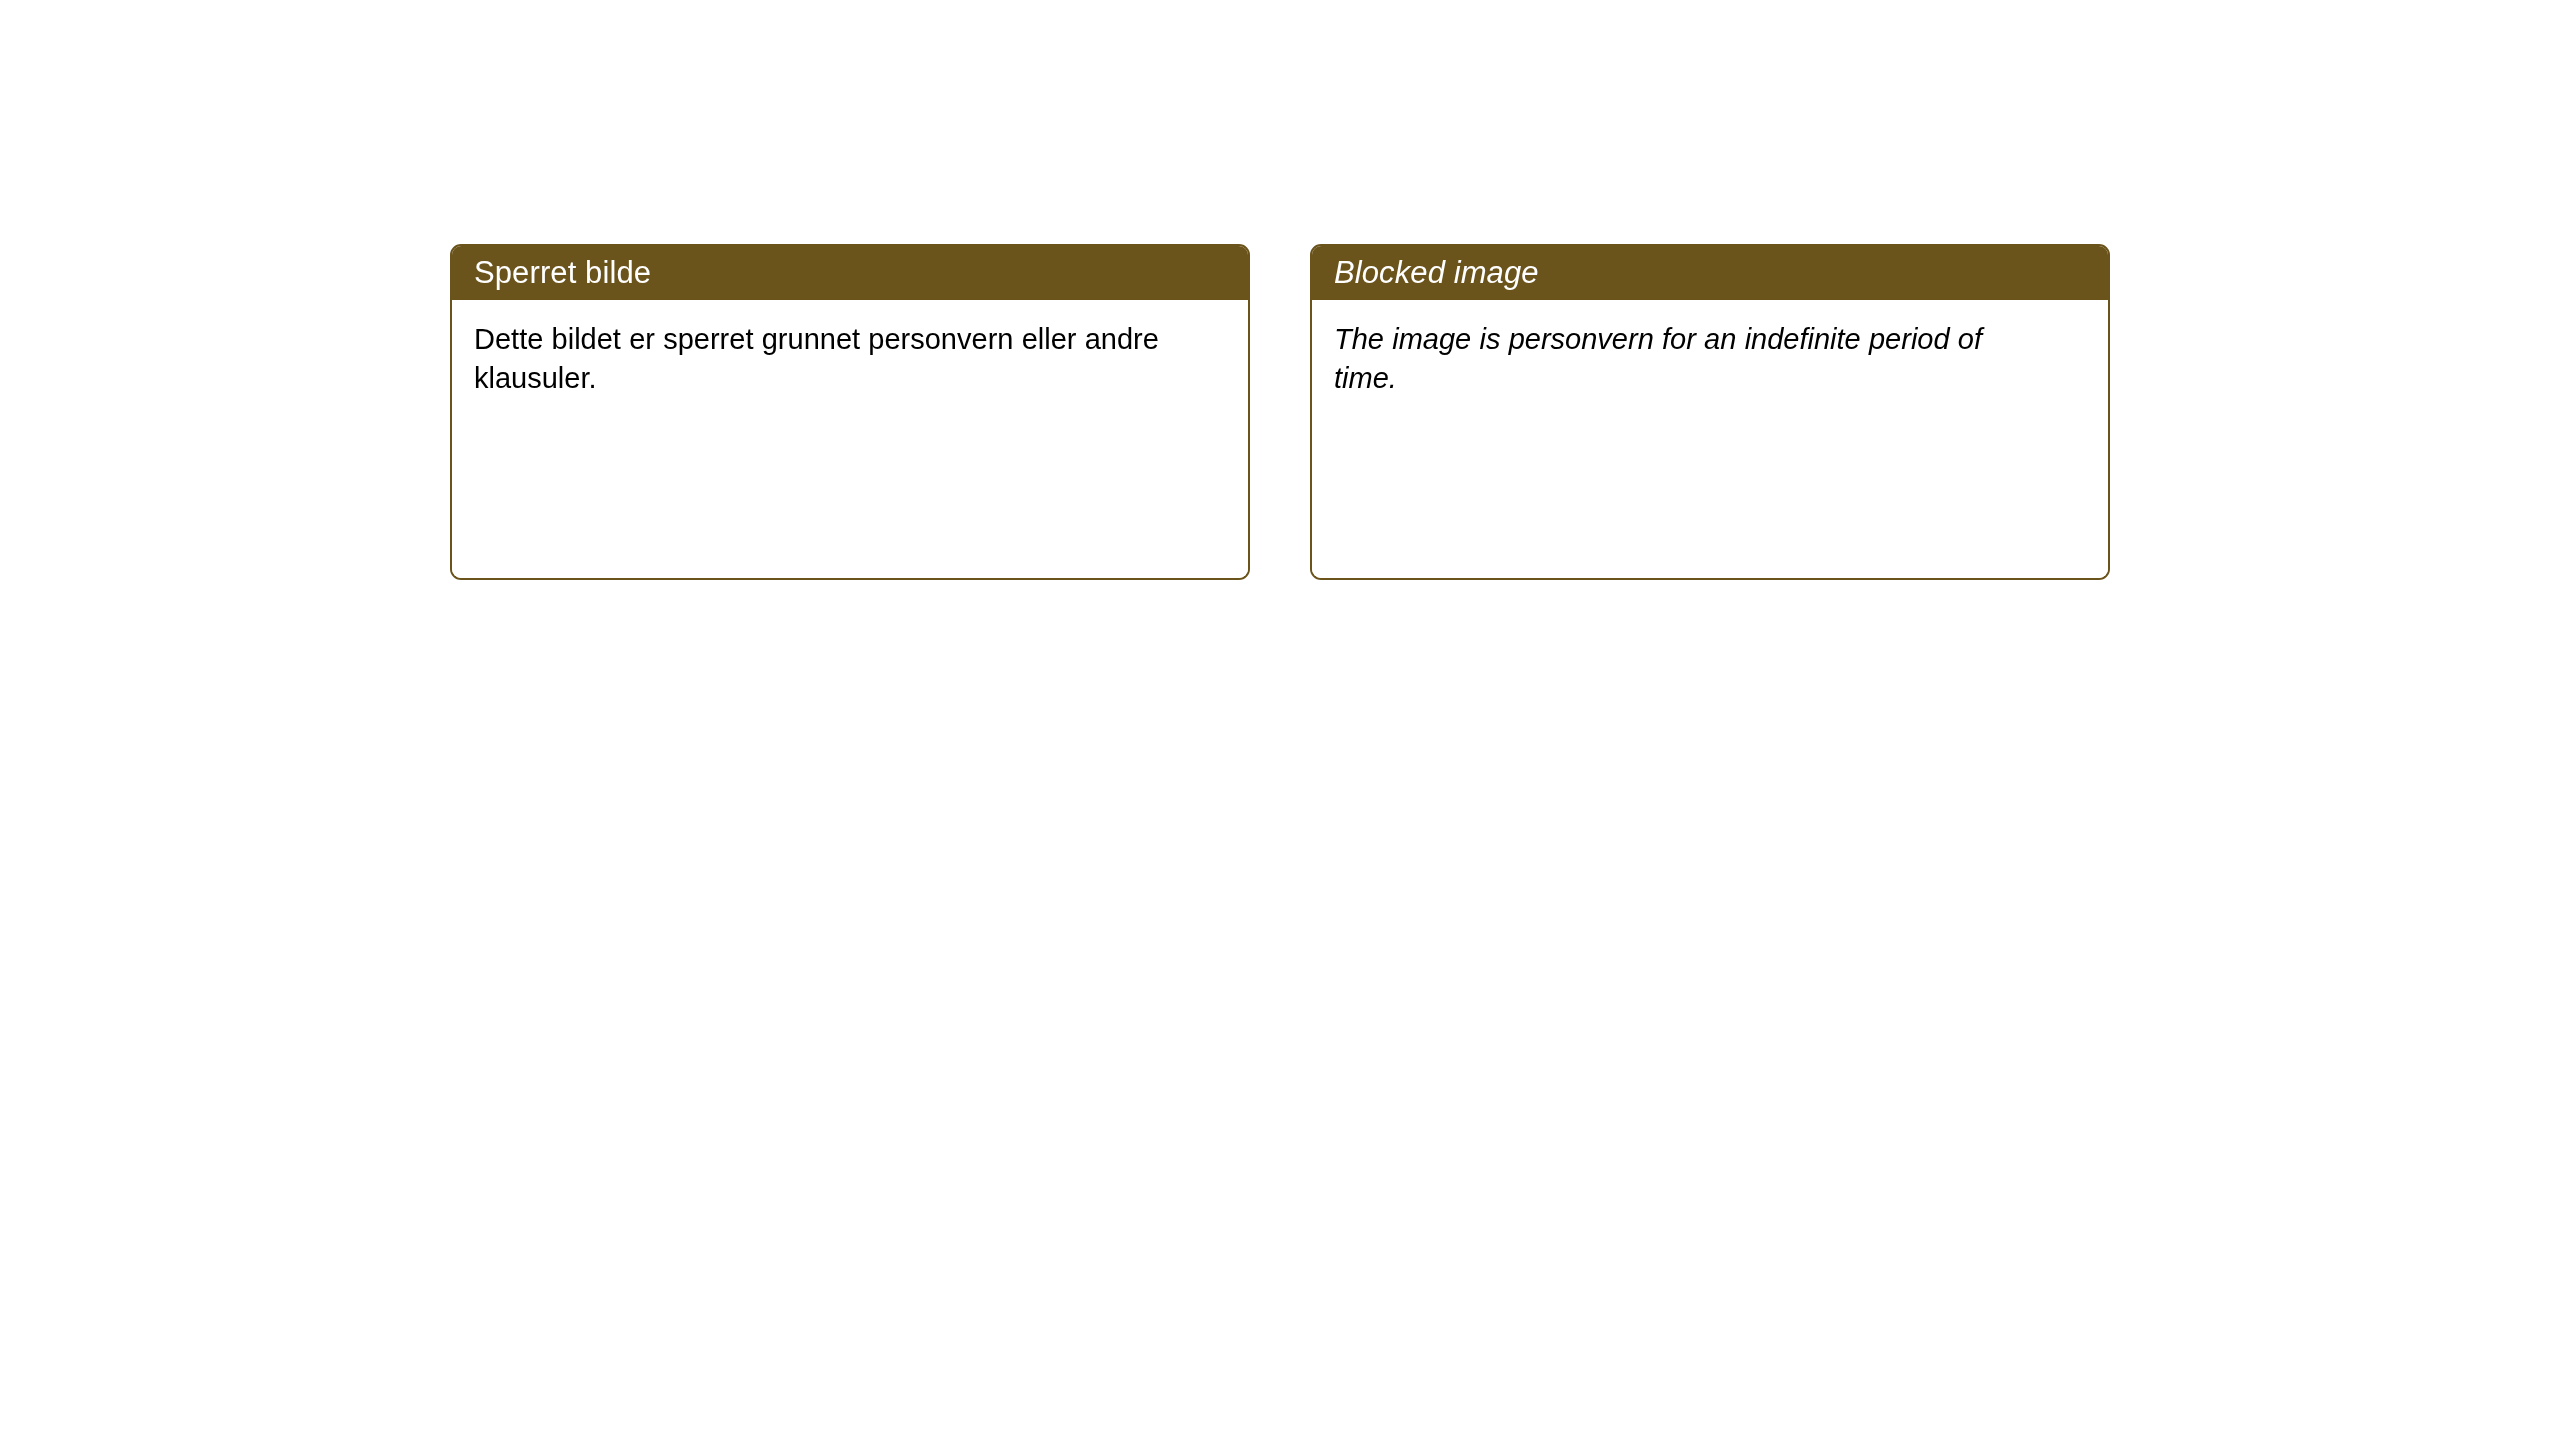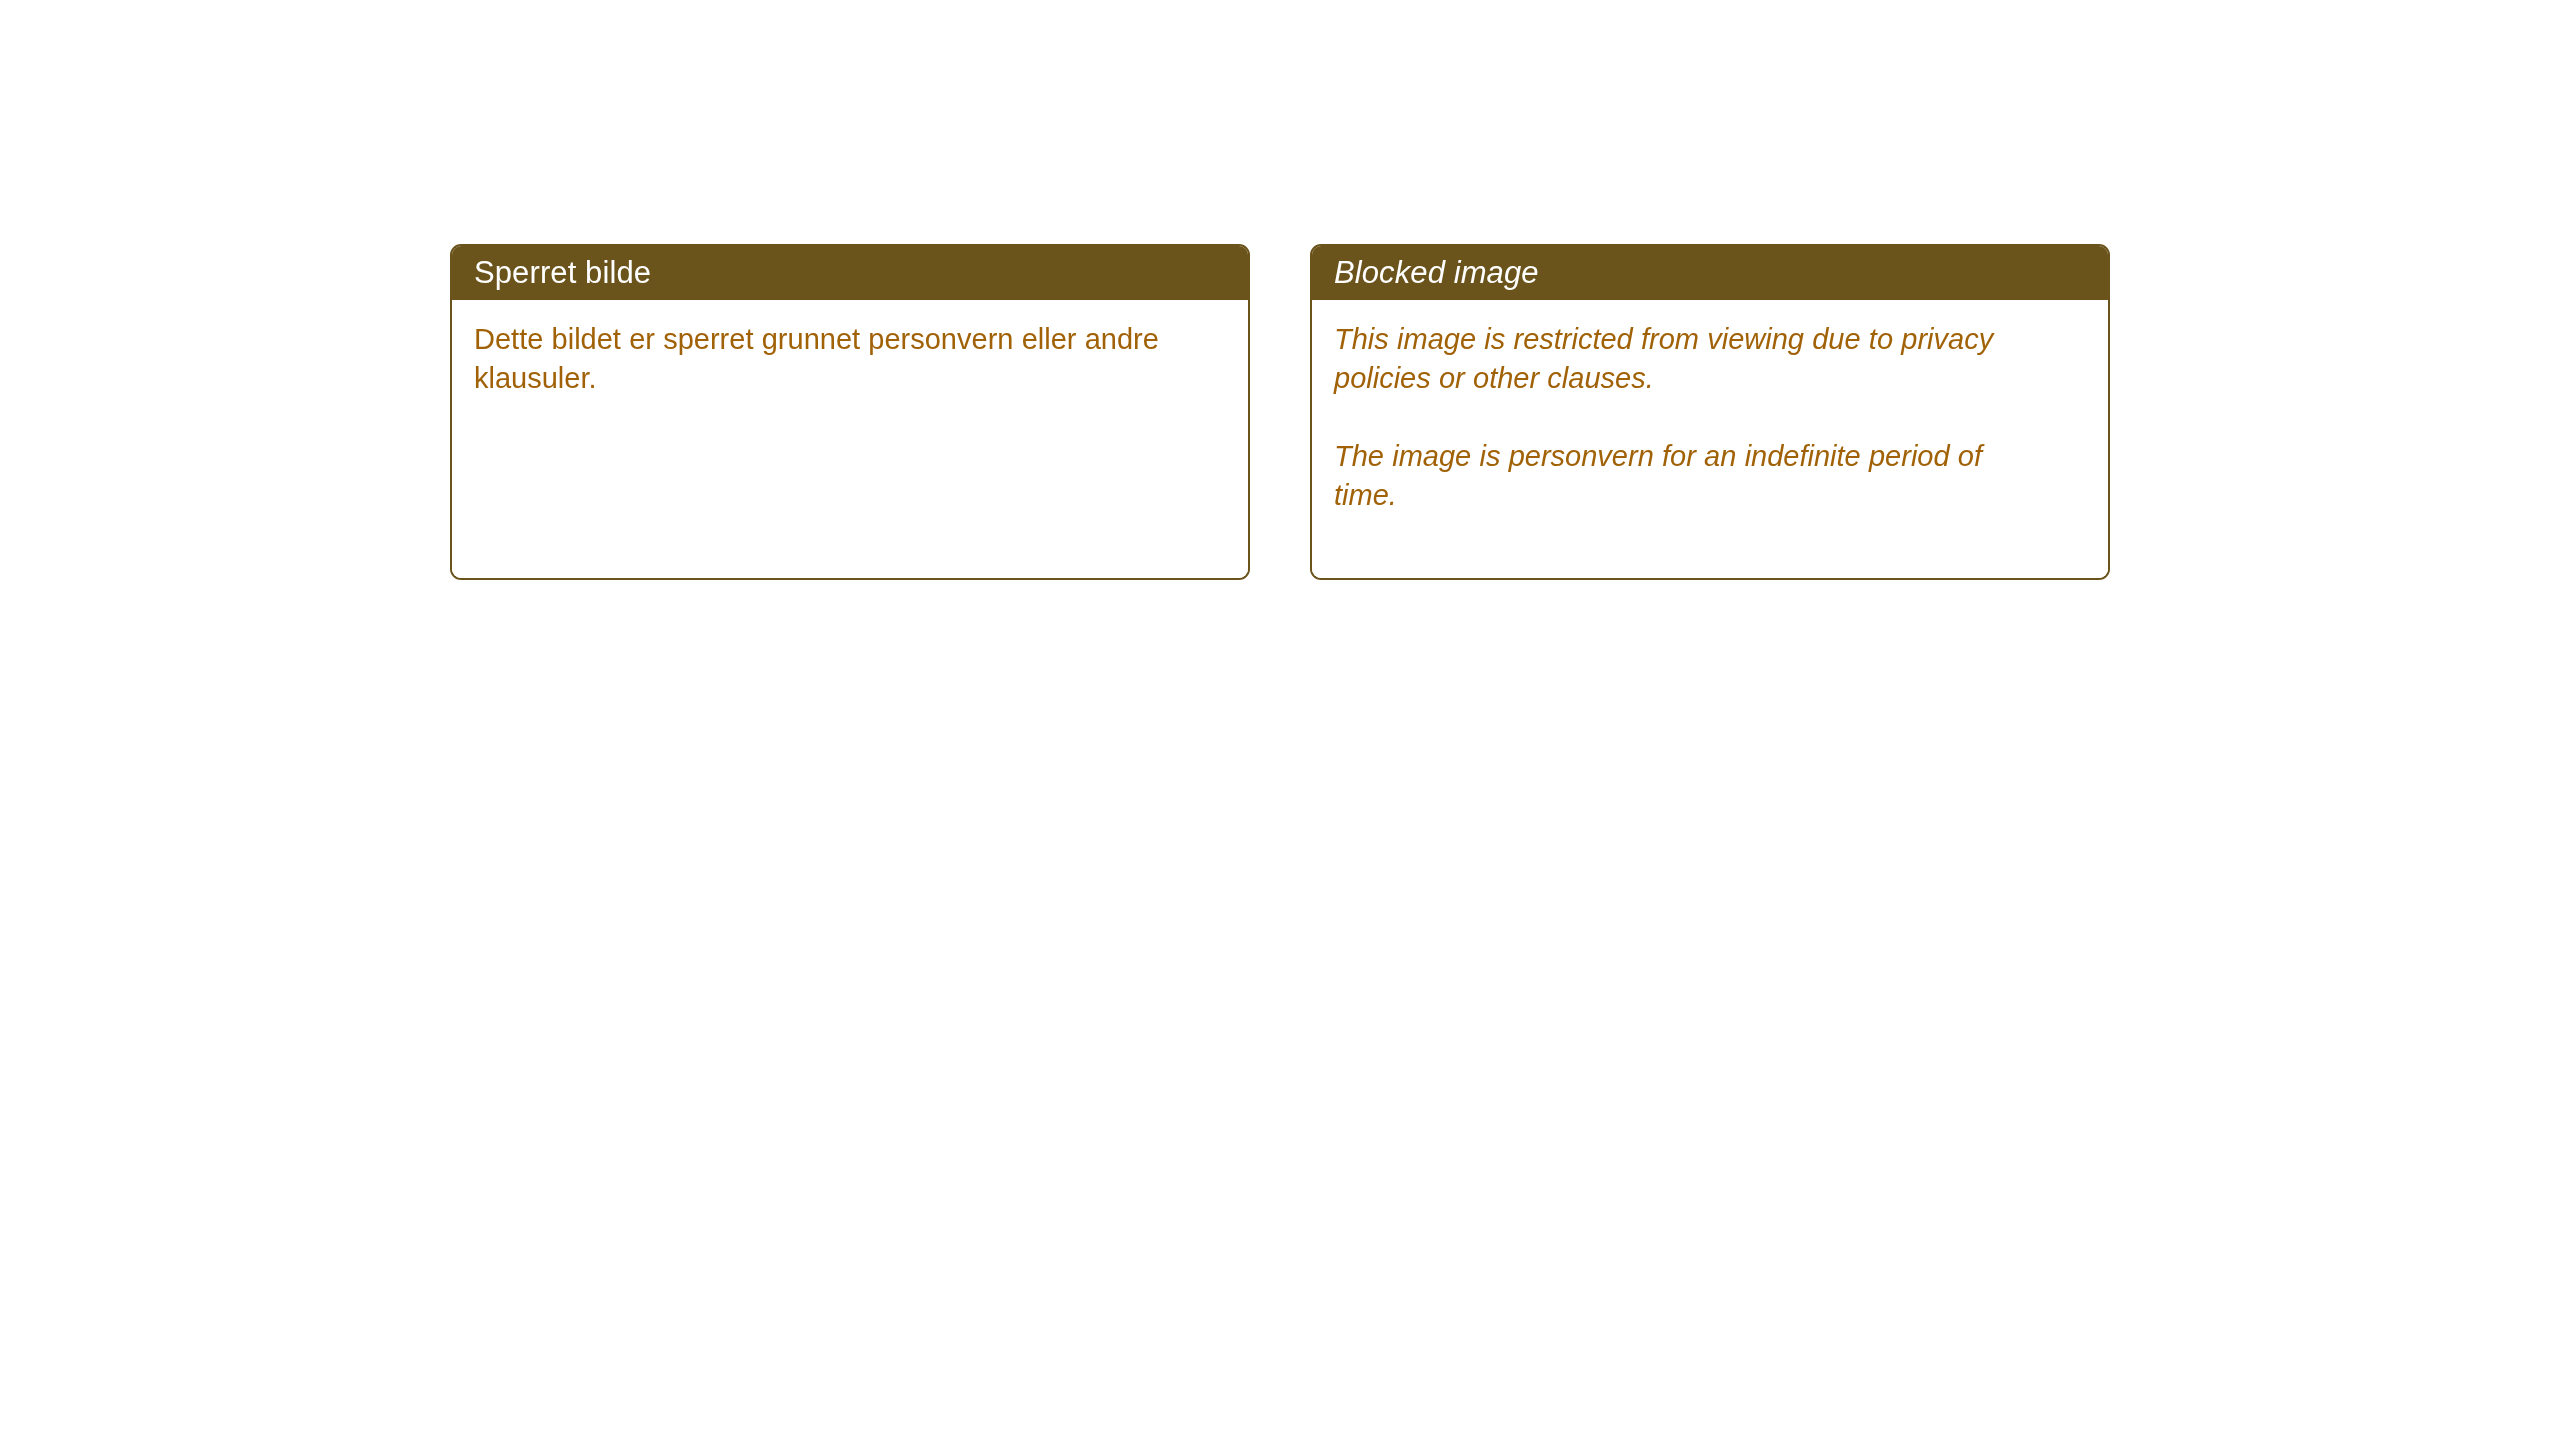--- a/index.html
+++ b/index.html
@@ -60,21 +60,21 @@
     transform: translateY(-1px);
   }
 
   .notice-body {
     flex: 1 1 auto;
     background: #ffffff;
     padding: 20px 22px 0 22px;
     box-sizing: border-box;
   }
   .notice-paragraph {
-    color: #a16207;
+    color: #000000;
     font-size: 29px;
     line-height: 39px;
     font-weight: 400;
     margin: 0;
     max-width: 700px;
     word-spacing: 0.2px;
   }
   .notice-paragraph + .notice-paragraph {
     margin-top: 39px;
   }
@@ -95,18 +95,17 @@
     </div>
   </div>
 
   <div class="notice-card" id="card-en">
 
     <div class="notice-header">
       <span class="notice-title">Blocked image</span>
     </div>
 
     <div class="notice-body">
-      <p class="notice-paragraph">This image is restricted from viewing due to privacy policies or other clauses.</p>
       <p class="notice-paragraph">The image is personvern for an indefinite period of time.</p>
     </div>
   </div>
 
 </div>
 
 </body></html>

